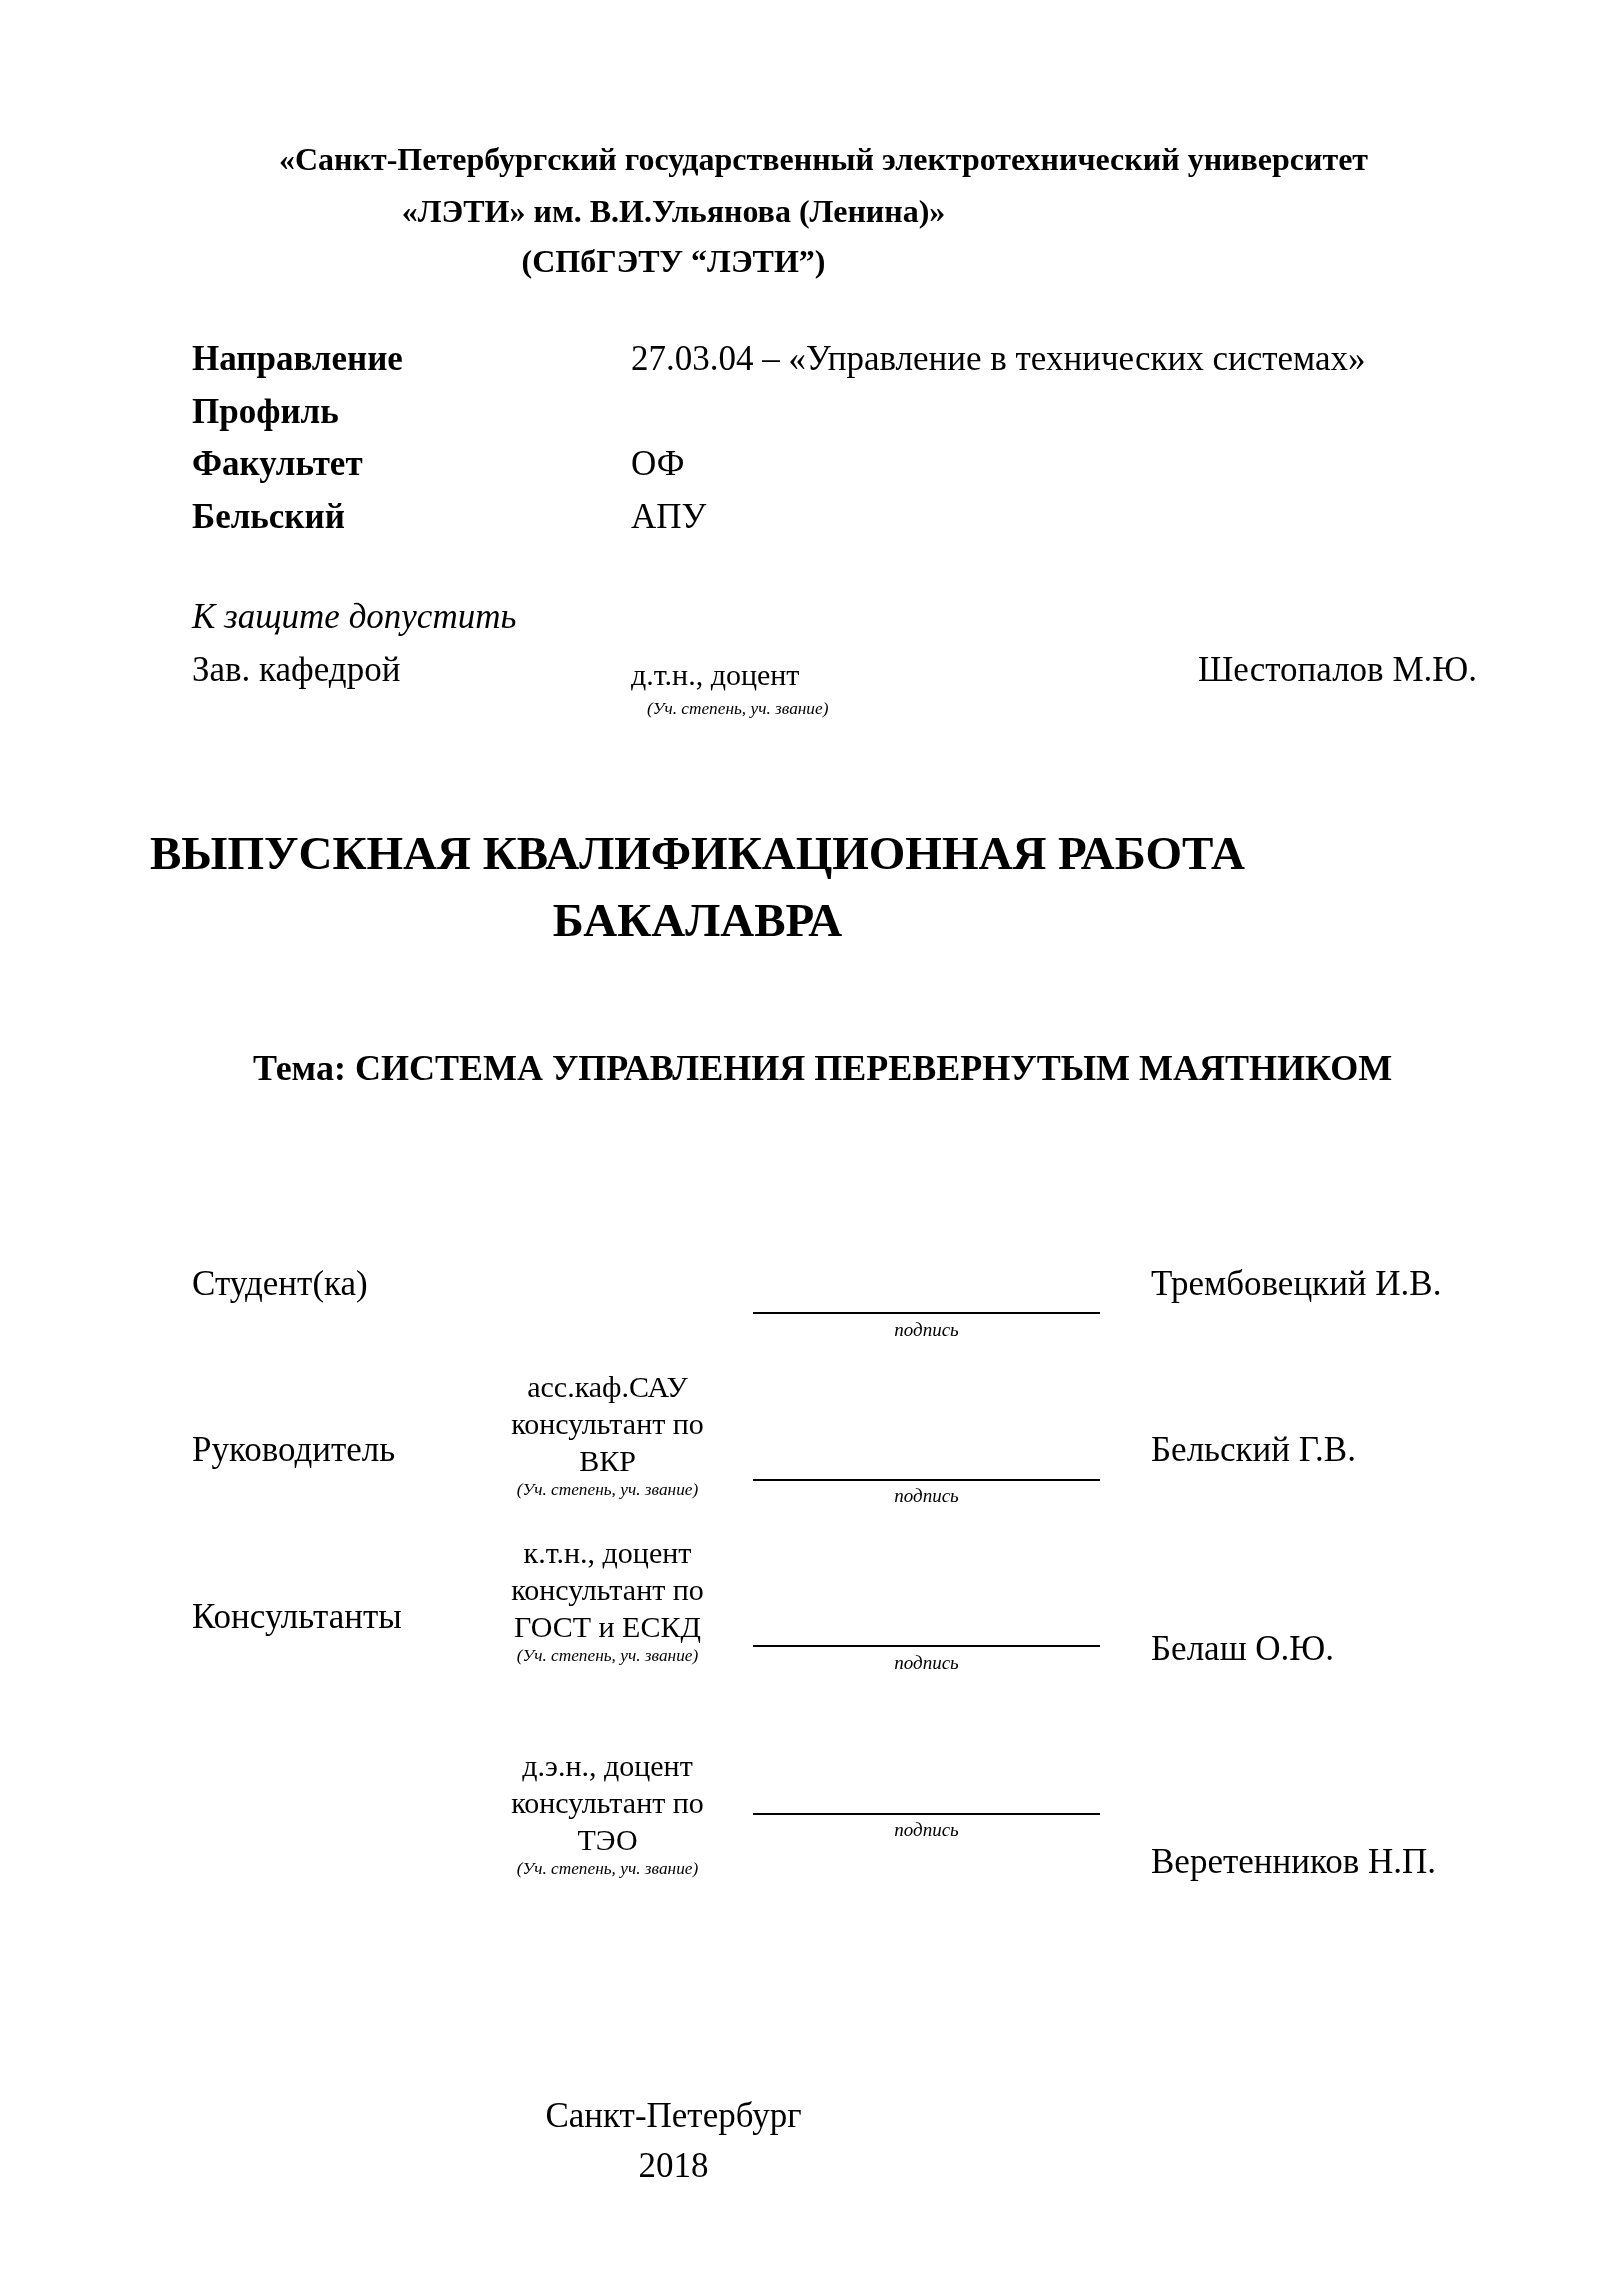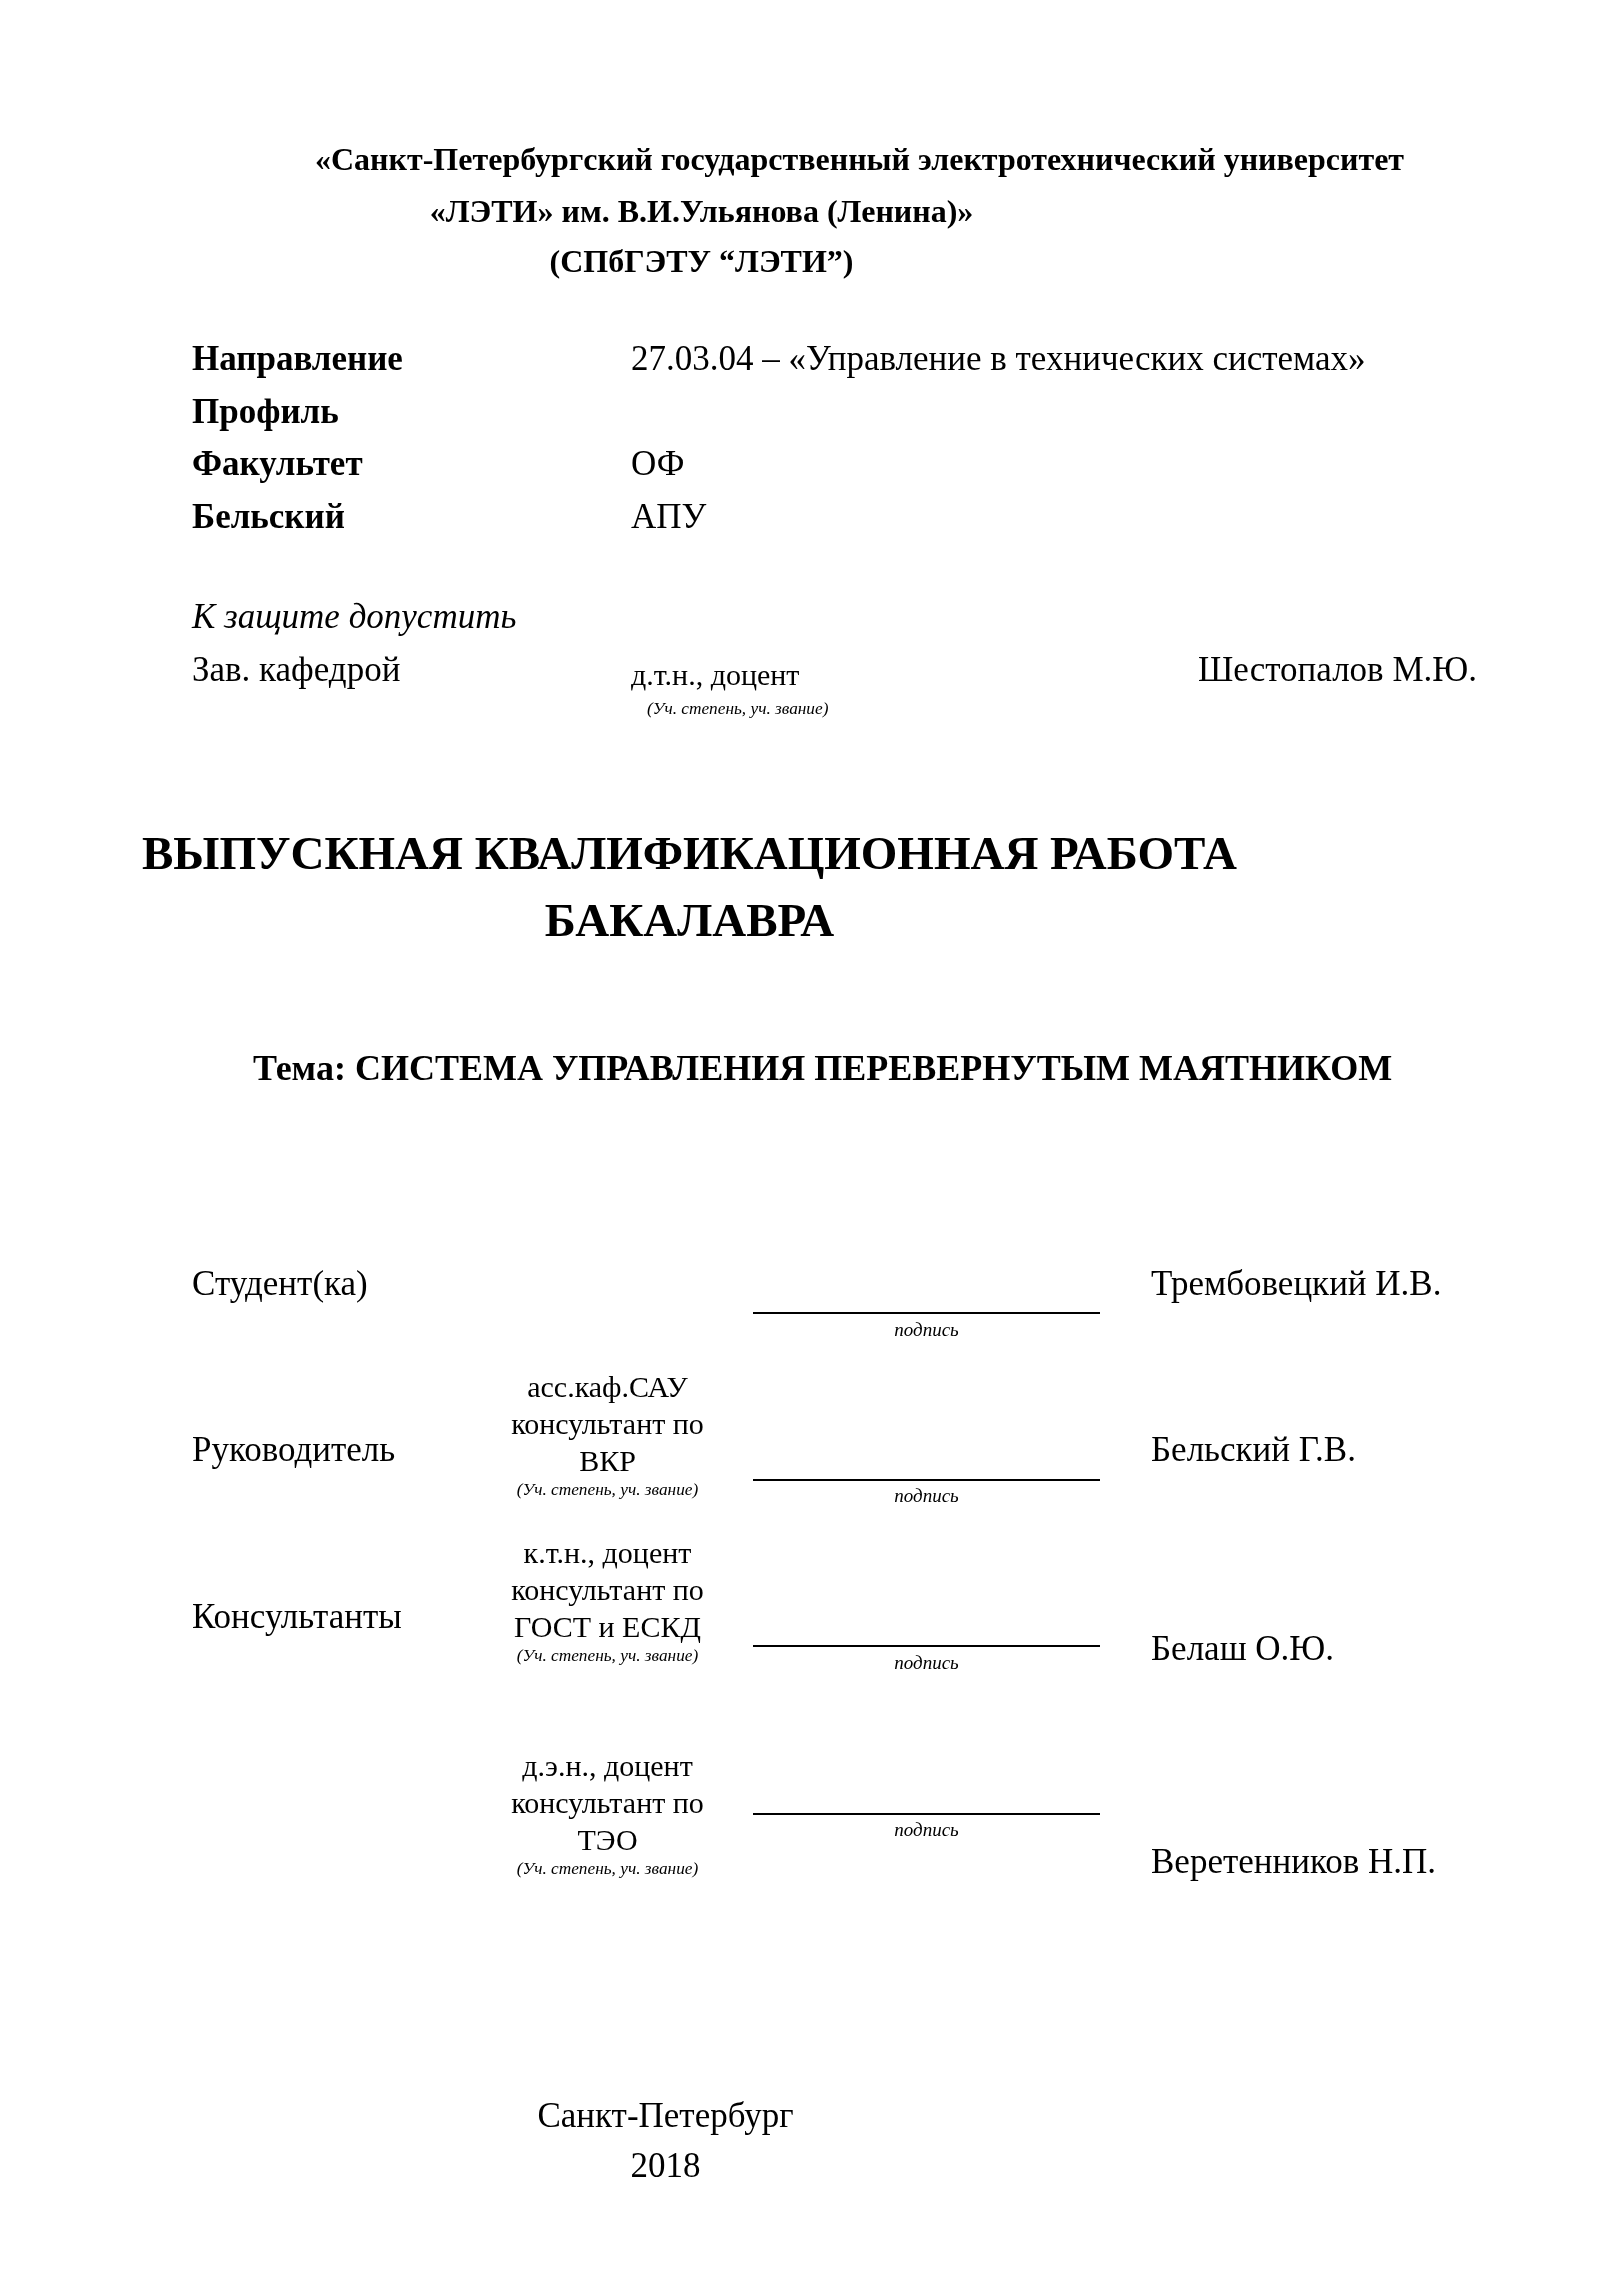--- a/index.html
+++ b/index.html
@@ -1,20 +1,20 @@
 <!DOCTYPE html>
 <html style="font-size:12.6px"><head>
 <meta charset="utf-8">
 <style>
   html, body { margin: 0; padding: 0; background: #ffffff; }
   body { width: 1623px; height: 2295px; position: relative; overflow: hidden;
          font-family: "Liberation Serif", "DejaVu Serif", serif; color: #000; }
   .abs { position: absolute; white-space: nowrap; }
-  .center { left: 0; width: 1331px; text-align: center; }
-  .uni { font-size: 32px; font-weight: bold; margin-left: 36px; }
+  .center { left: 8px; width: 1331px; text-align: center; }
+  .uni { font-size: 32px; font-weight: bold; }
   .lbl { font-size: 35px; }
   .bold { font-weight: bold; }
   .ital { font-style: italic; }
   .small-ital { font-size: 17.3px; font-style: italic; }
   .title { font-size: 47px; font-weight: bold; padding-left: 24px; }
   .theme { font-size: 36px; font-weight: bold; }
   .theme .sc { font-size: 28px; }
   .role-block { position: absolute; width: 267px; text-align: center; font-size: 30px; line-height: 37px; }
   .role-block .cap { font-size: 17.3px; font-style: italic; line-height: 22px; display: block; }
   .sig-line { position: absolute; height: 1.6px; background: #000; width: 347px; left: 753px; }

